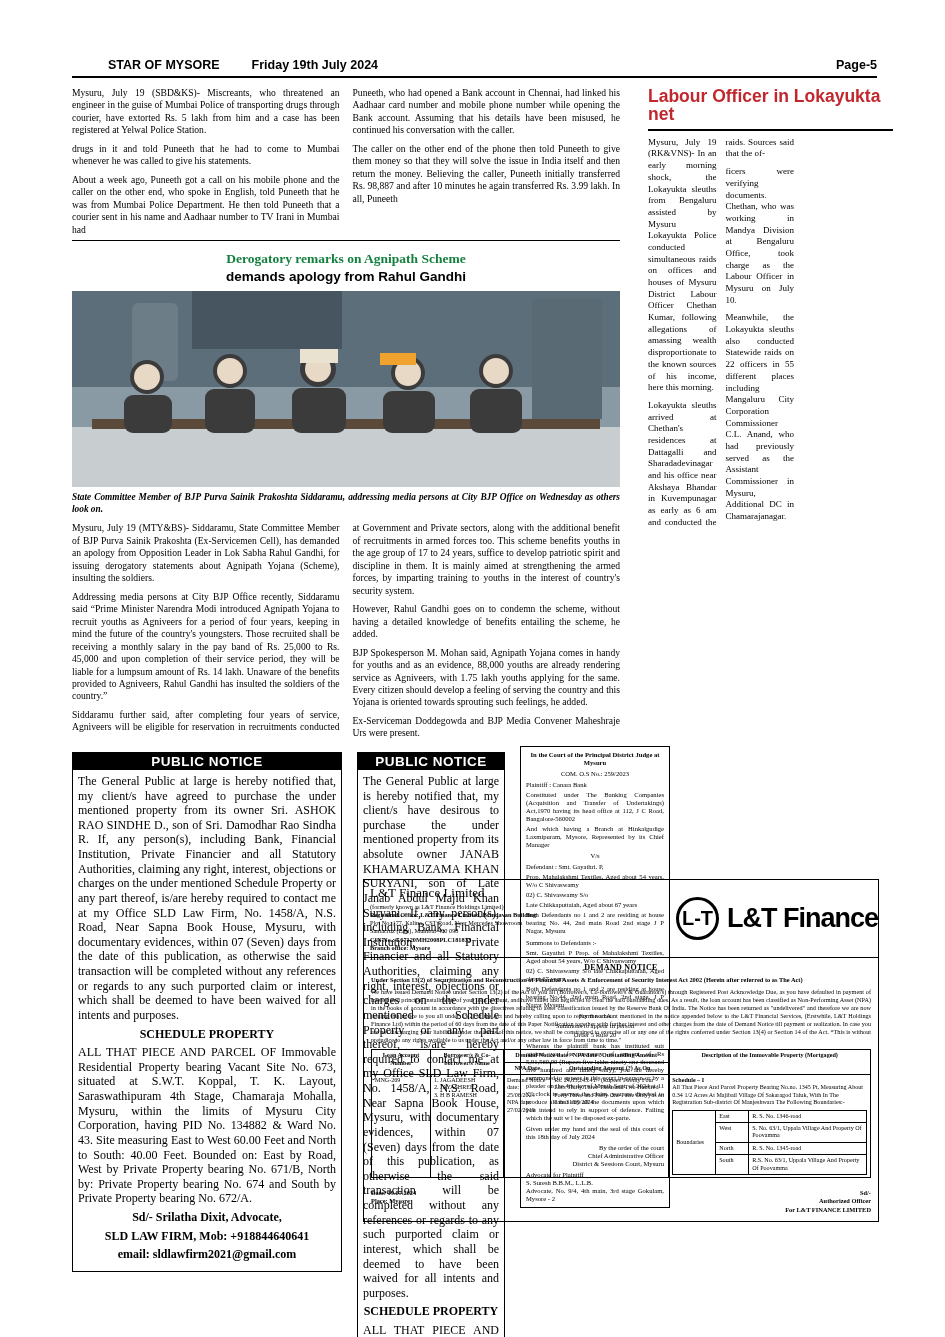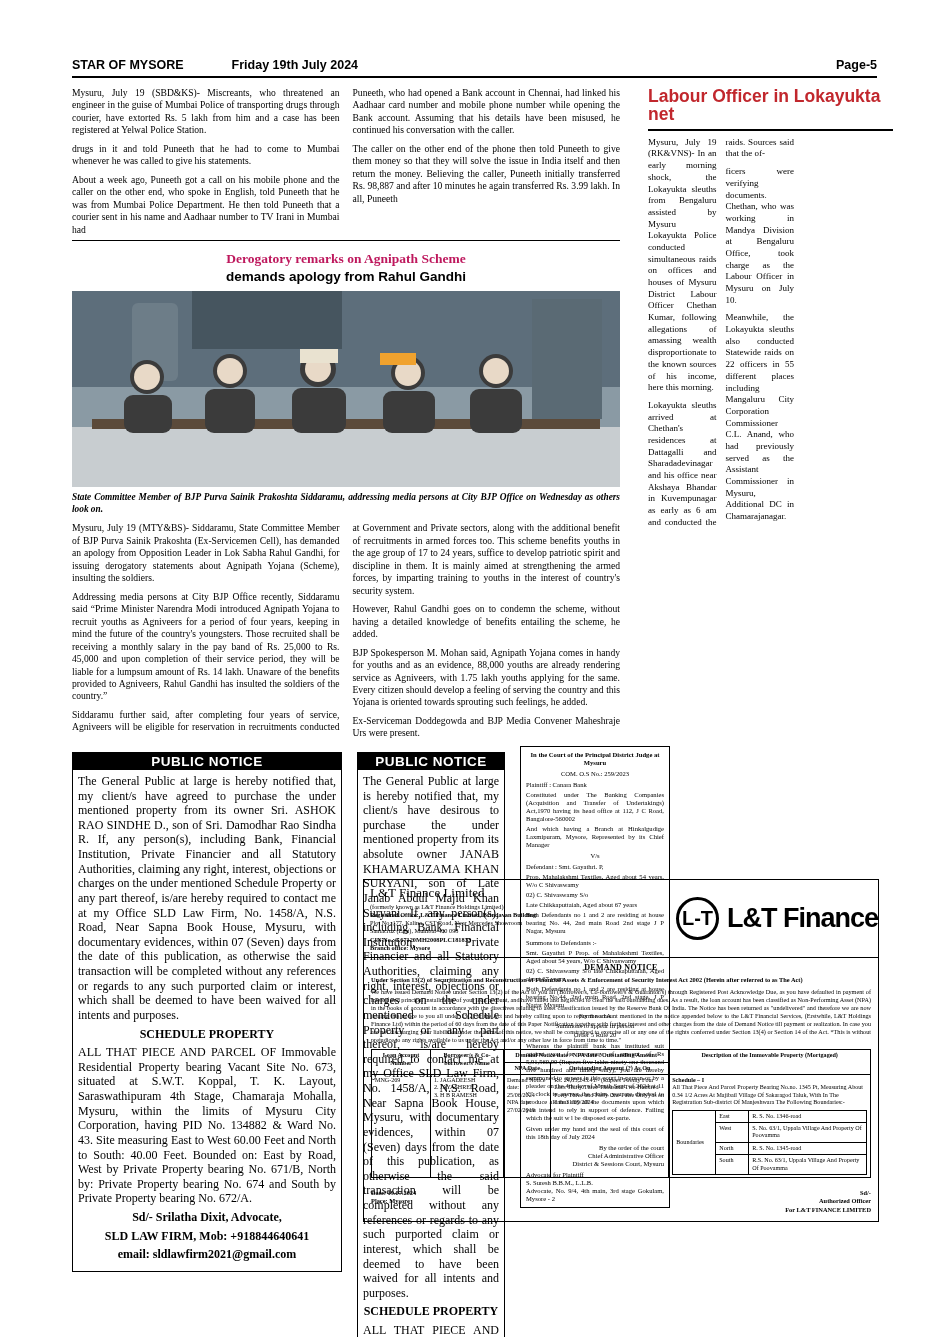--- a/index.html
+++ b/index.html
@@ -2,30 +2,30 @@
 <html><head>
 <meta charset="utf-8">
 <style>
   html,body{margin:0;padding:0;background:#b9b9b9;}
   body{font-family:"Liberation Serif", serif;}
   .page{width:945px;height:1337px;background:#fff;margin:0 auto;position:relative;overflow:hidden;}
   .inner{position:absolute;left:72px;top:58px;width:805px;}
 
   
   .masthead{display:flex;align-items:baseline;justify-content:space-between;font-family:"Liberation Sans",sans-serif;font-weight:bold;font-size:12.5px;padding-bottom:4px;}
-  .masthead .left{display:flex;gap:48px;}
+  .masthead .left{display:flex;gap:32px;margin-left:36px;}
   .rule{border-top:2px solid #000;width:100%;}
 
   
   .cols{display:flex;gap:12px;margin-top:9px;}
 
   h1.head{font-family:"Liberation Sans",sans-serif;font-weight:bold;font-size:27px;line-height:1.1;margin:0 0 8px 0;letter-spacing:-0.4px;}
   .twocol{column-count:2;column-gap:13px;column-rule:0;}
   p.body{font-size:9.6px;line-height:1.30;text-align:justify;margin:0 0 6px 0;text-indent:0;hyphens:auto;}
-  .subhead-red{color:#be185d;font-family:"Liberation Serif",serif;font-weight:bold;font-size:13.5px;text-align:center;margin:10px 0 2px 0;}
+  .subhead-red{color:#15803d;font-family:"Liberation Serif",serif;font-weight:bold;font-size:13.5px;text-align:center;margin:10px 0 2px 0;}
   h2.sub{font-family:"Liberation Sans",sans-serif;font-weight:bold;font-size:18.5px;text-align:center;margin:0;line-height:1.1;}
   h3.sub2{font-family:"Liberation Sans",sans-serif;font-weight:bold;font-size:13.5px;text-align:center;margin:2px 0 7px 0;}
   .photo{width:100%;height:196px;background:linear-gradient(#6b7d8c,#51606c);position:relative;overflow:hidden;}
   .caption{font-size:9.3px;font-style:italic;font-weight:bold;line-height:1.25;text-align:justify;margin:5px 0 7px 0;}
   .hr-thin{border-top:1px solid #000;margin:4px 0 6px 0;}
 
   
   .lab-head{color:#c1272d;font-family:"Liberation Sans",sans-serif;font-weight:bold;font-size:17.5px;margin:0 0 5px 0;line-height:1.05;}
   .lab-rule{border-top:2px solid #000;margin-bottom:6px;}
 

